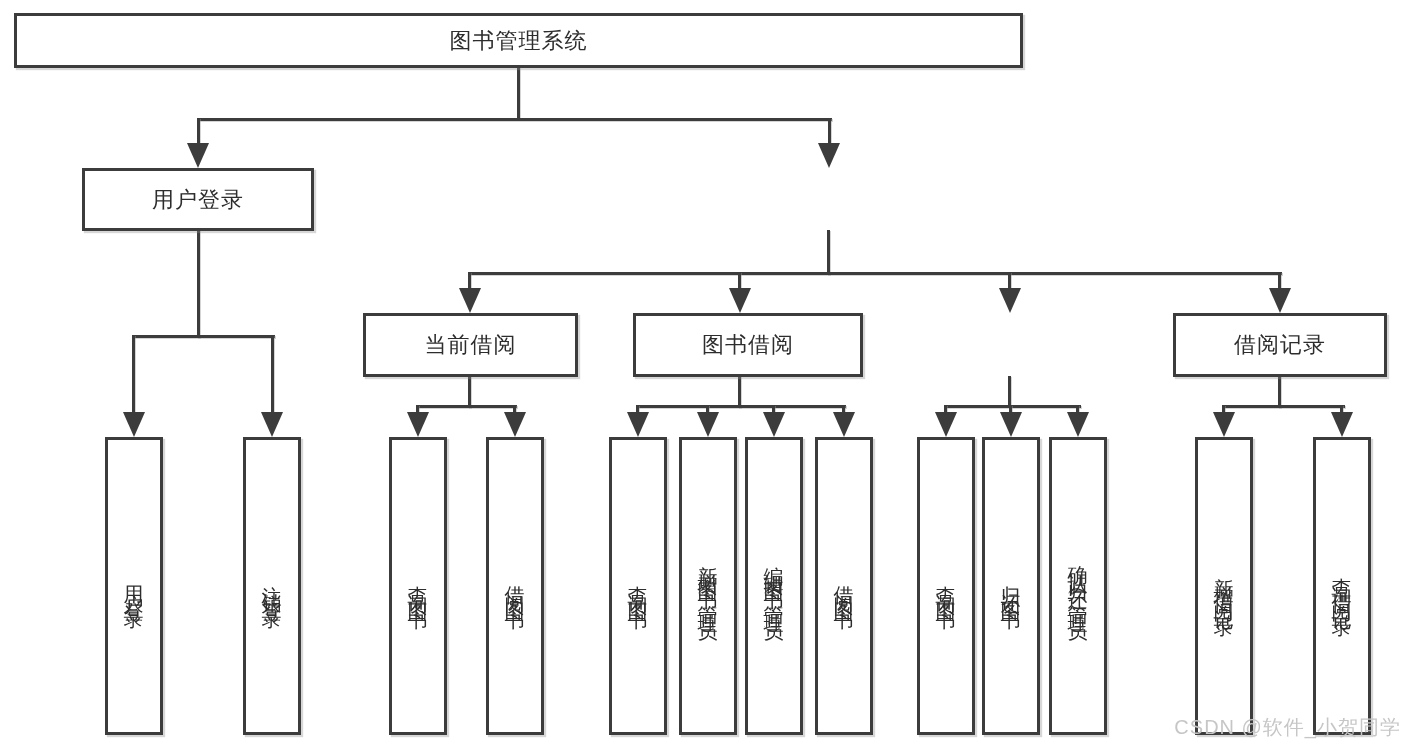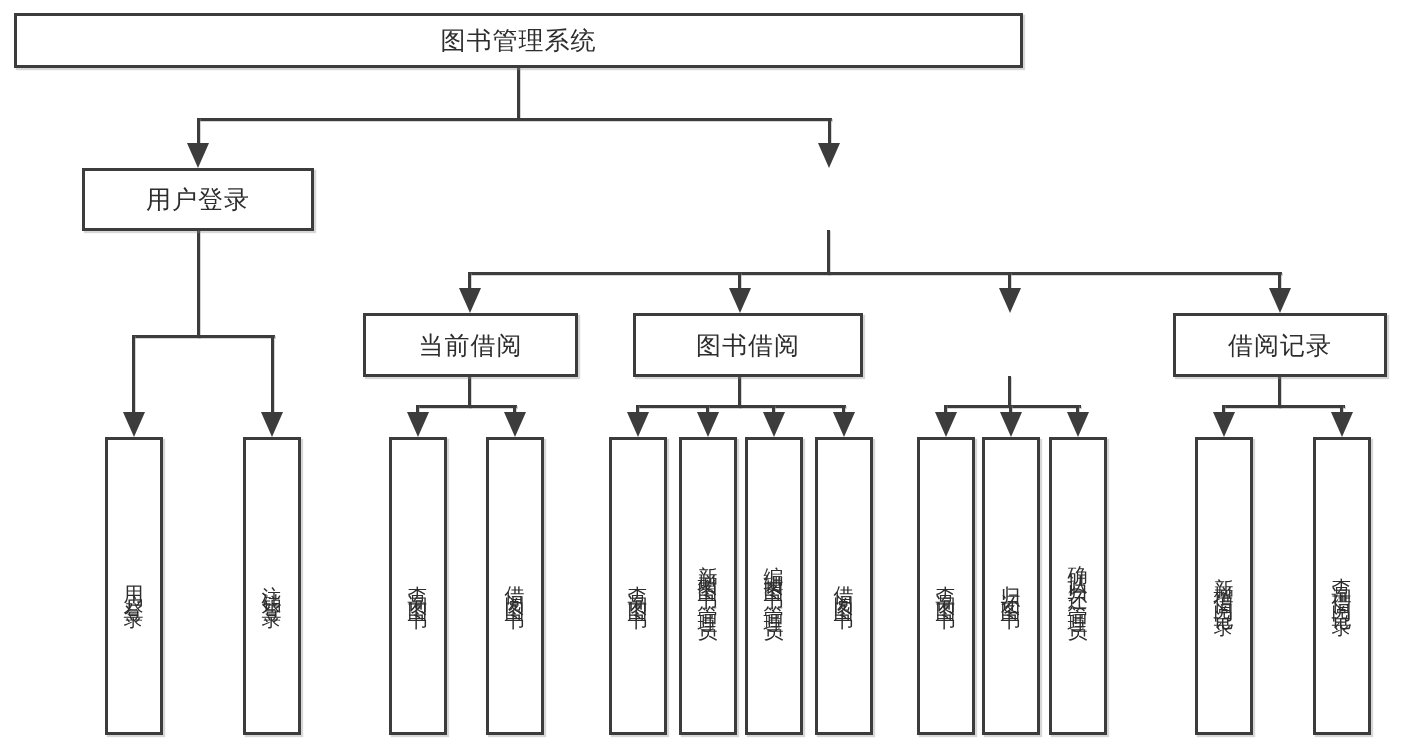--- a/index.html
+++ b/index.html
@@ -6,21 +6,21 @@
   *{box-sizing:border-box;}
   #canvas{
     position:relative;width:1405px;height:747px;background:#ffffff;
     font-family:"Liberation Sans",sans-serif;color:#2d2d2d;overflow:hidden;
   }
   .box{
     position:absolute;background:#ffffff;border:3px solid #3c3c3c;
     display:flex;align-items:center;justify-content:center;
     box-shadow:2px 2px 1px rgba(140,140,140,0.35);
   }
-  .hlabel{font-size:25px;letter-spacing:1px;white-space:nowrap;}
+  .hlabel{font-size:22px;letter-spacing:1px;white-space:nowrap;}
   .vlabel{
     writing-mode:vertical-rl;text-orientation:mixed;
     font-size:20px;letter-spacing:8px;line-height:1.1;white-space:nowrap;
   }
   .ln{position:absolute;background:#3c3c3c;box-shadow:1px 1px 0 rgba(150,150,150,0.4);}
   .arr{
     position:absolute;width:0;height:0;
     border-left:11px solid transparent;border-right:11px solid transparent;
     border-top:25px solid #3c3c3c;
   }
@@ -148,14 +148,15 @@
     <span class="vlabel">确认归还（管理员）</span>
   </div>
 
   <div class="box" style="left:1195px;top:437px;width:58px;height:298px;">
     <span class="vlabel">新增借阅记录</span>
   </div>
   <div class="box" style="left:1313px;top:437px;width:58px;height:298px;">
     <span class="vlabel">查询借阅记录</span>
   </div>
 
+  <div id="watermark">CSDN @软件_小贺同学</div>
 
 </div>
 
 </body></html>

